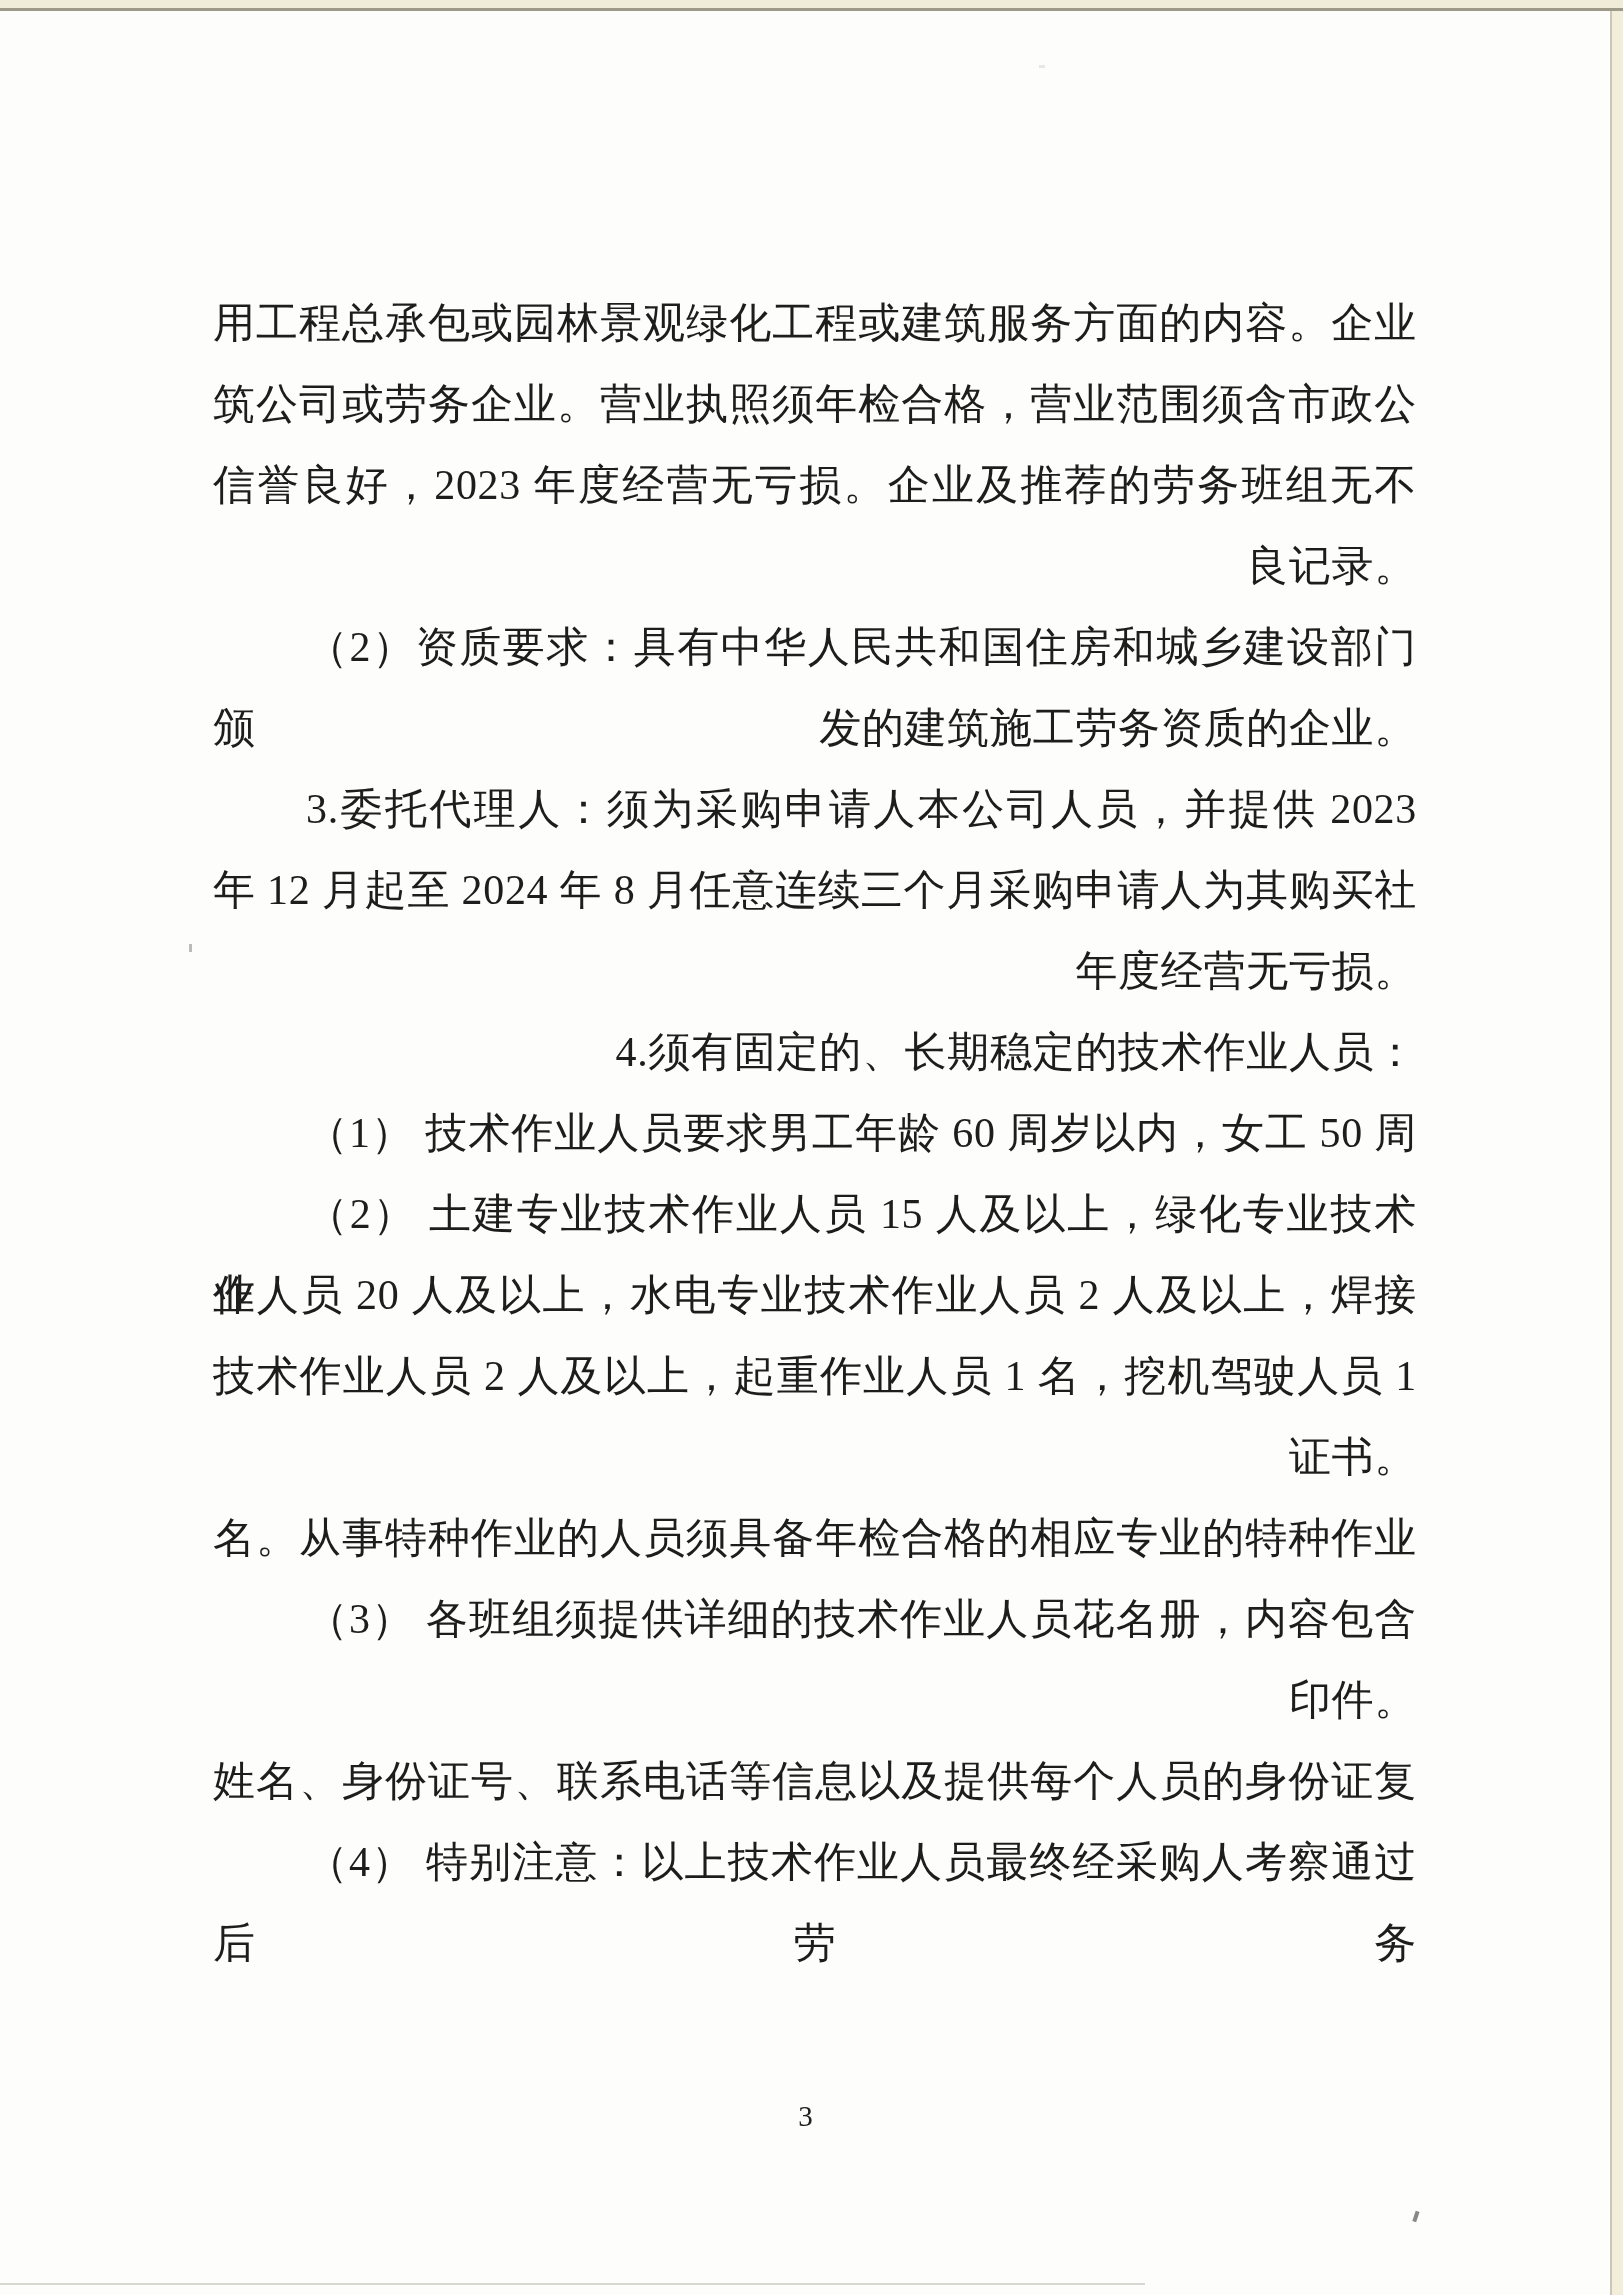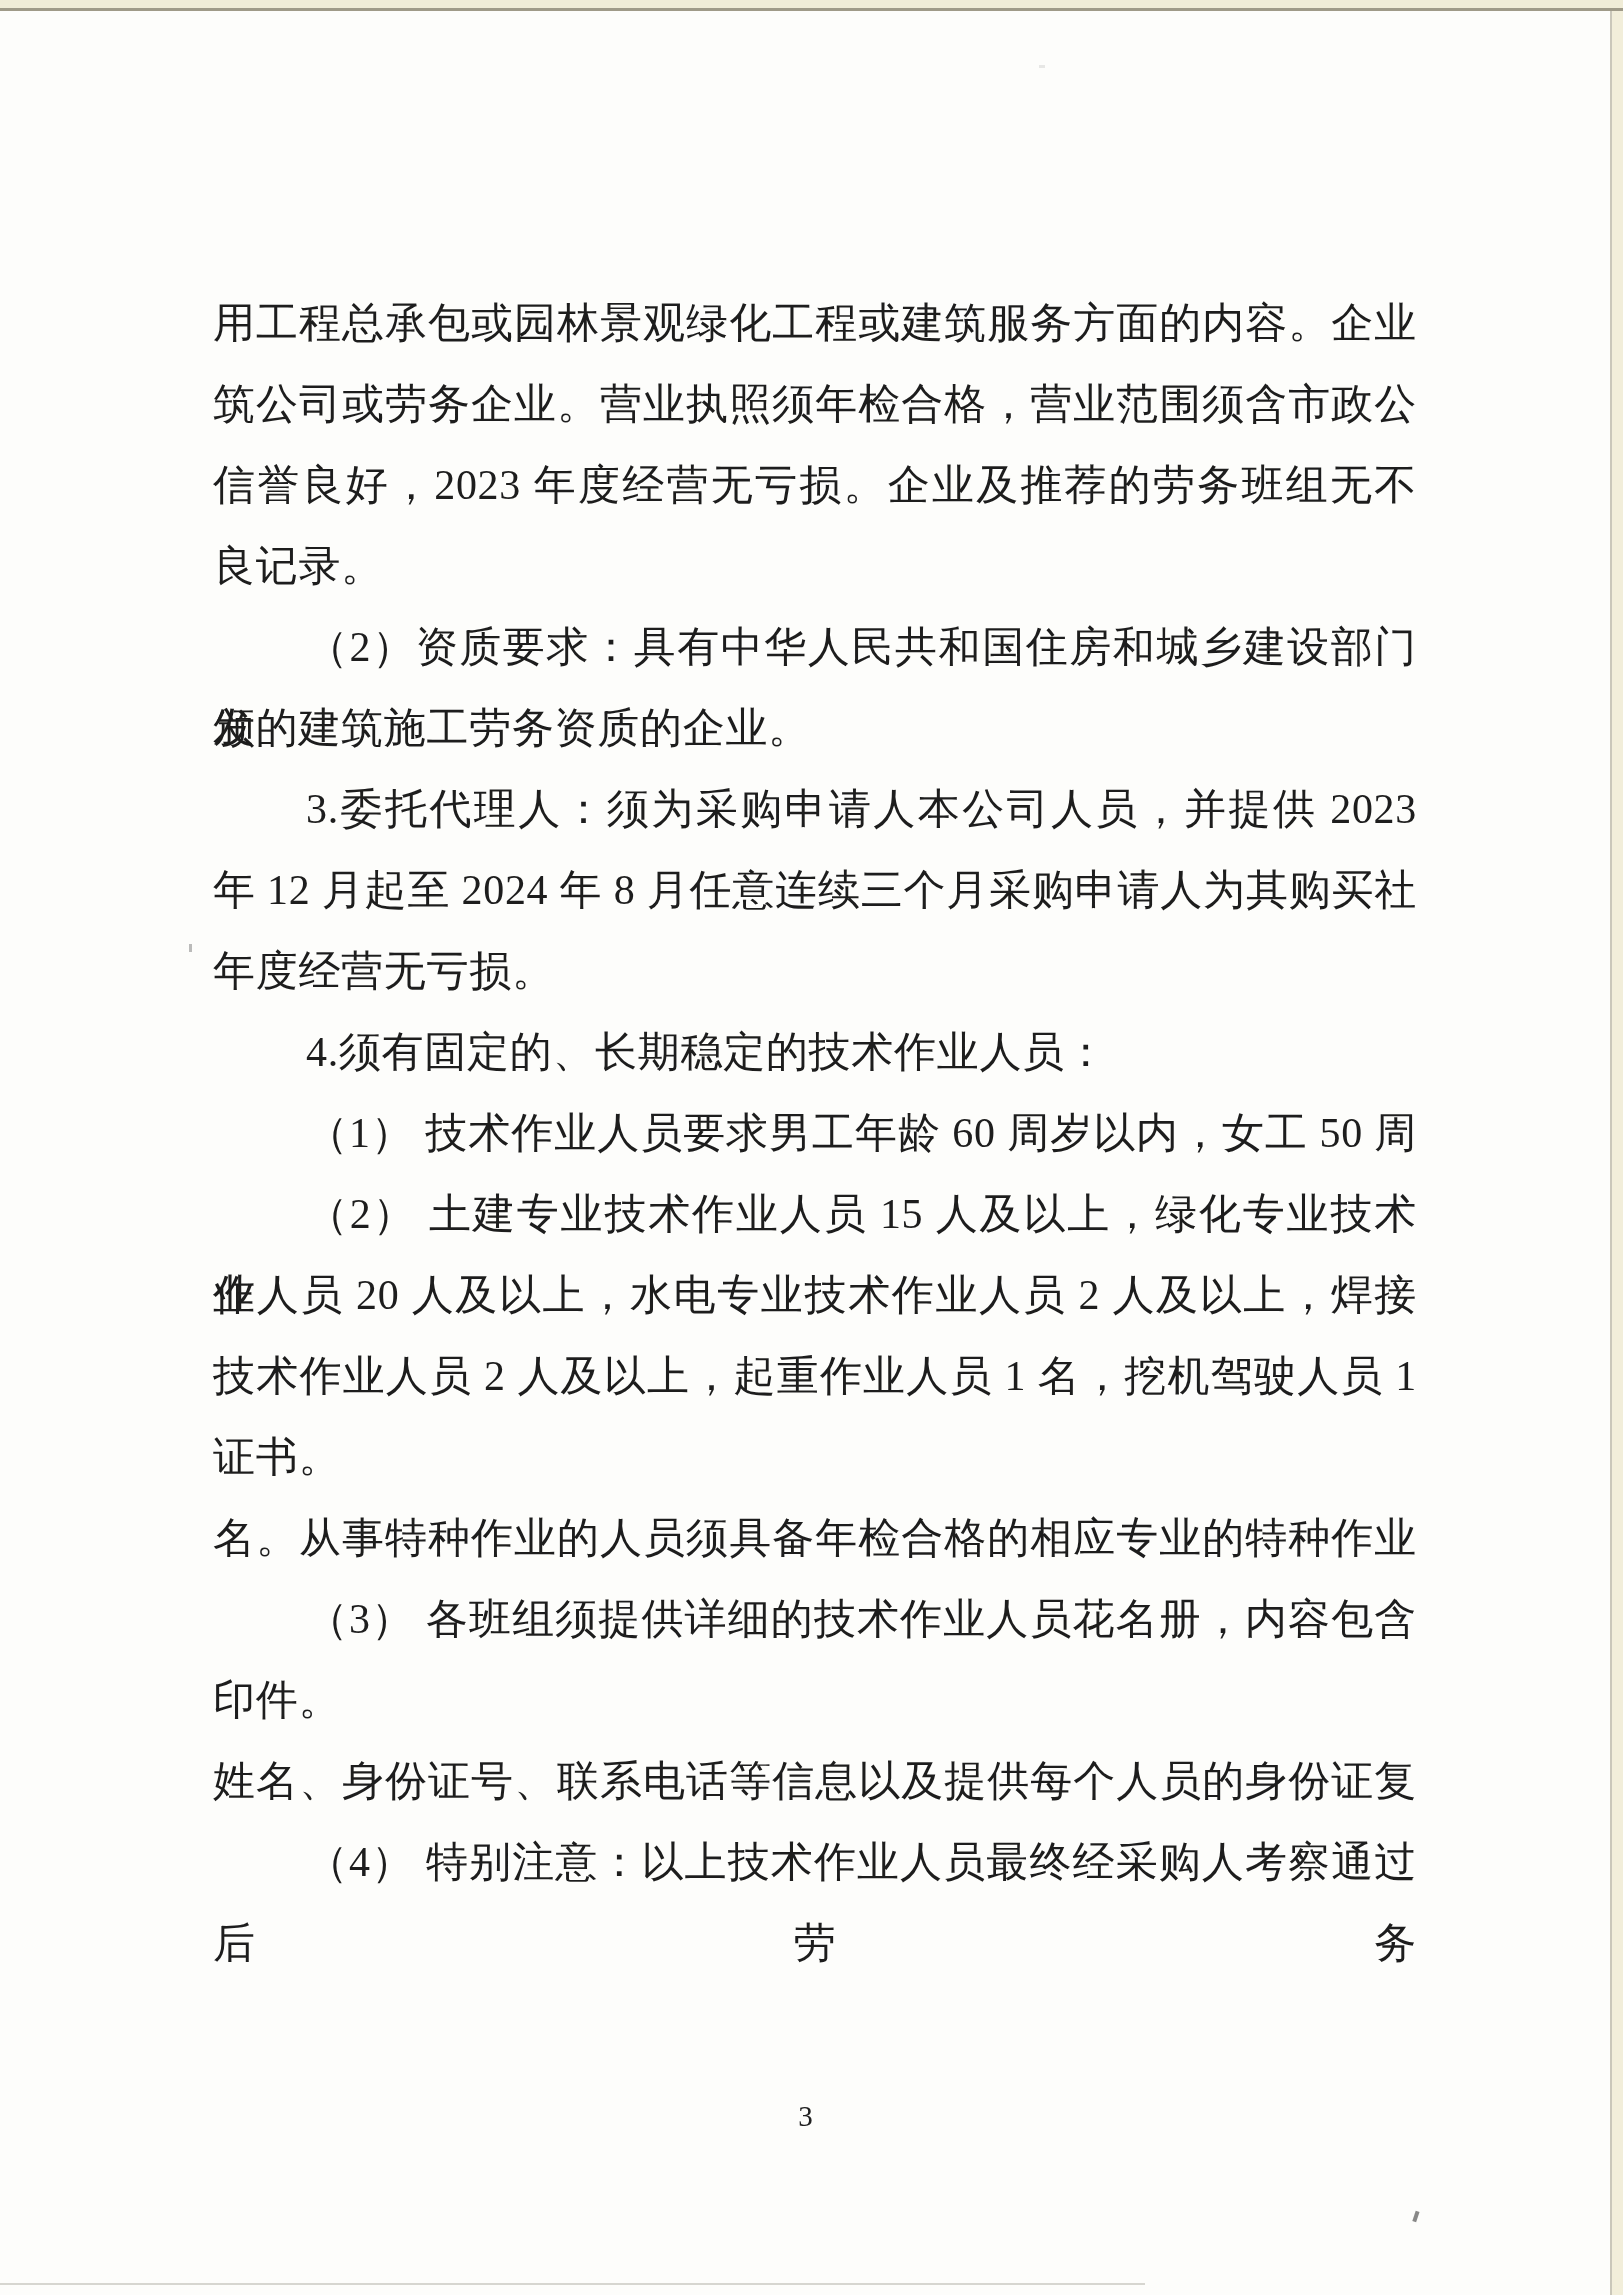--- a/index.html
+++ b/index.html
@@ -56,21 +56,21 @@
     left: 213px;
     top: 283px;
     width: 1204px;
     font-size: 42px;
     line-height: 81px;
     color: var(--ink);
     letter-spacing: 0.7px;
   }
   .line {
     height: 81px;
-    text-align: left;
+    text-align: right;
   }
   .line.justify {
     text-align: justify;
     text-align-last: justify;
     text-justify: inter-character;
   }
   .line.indent {
     text-indent: 93px;
   }
   .seg.bold {

